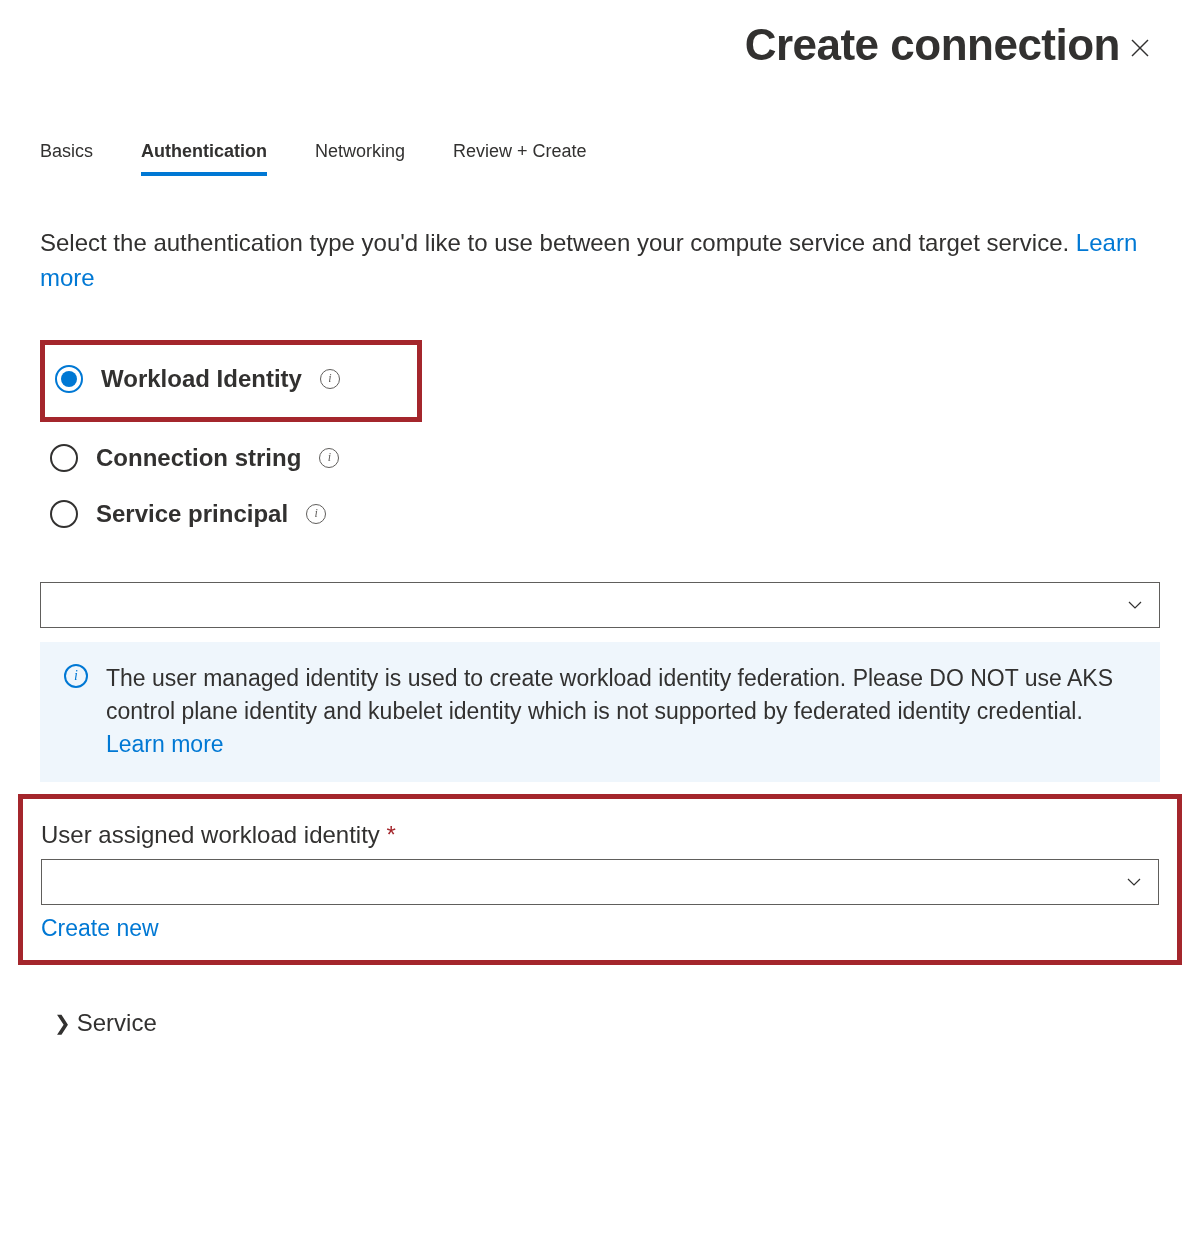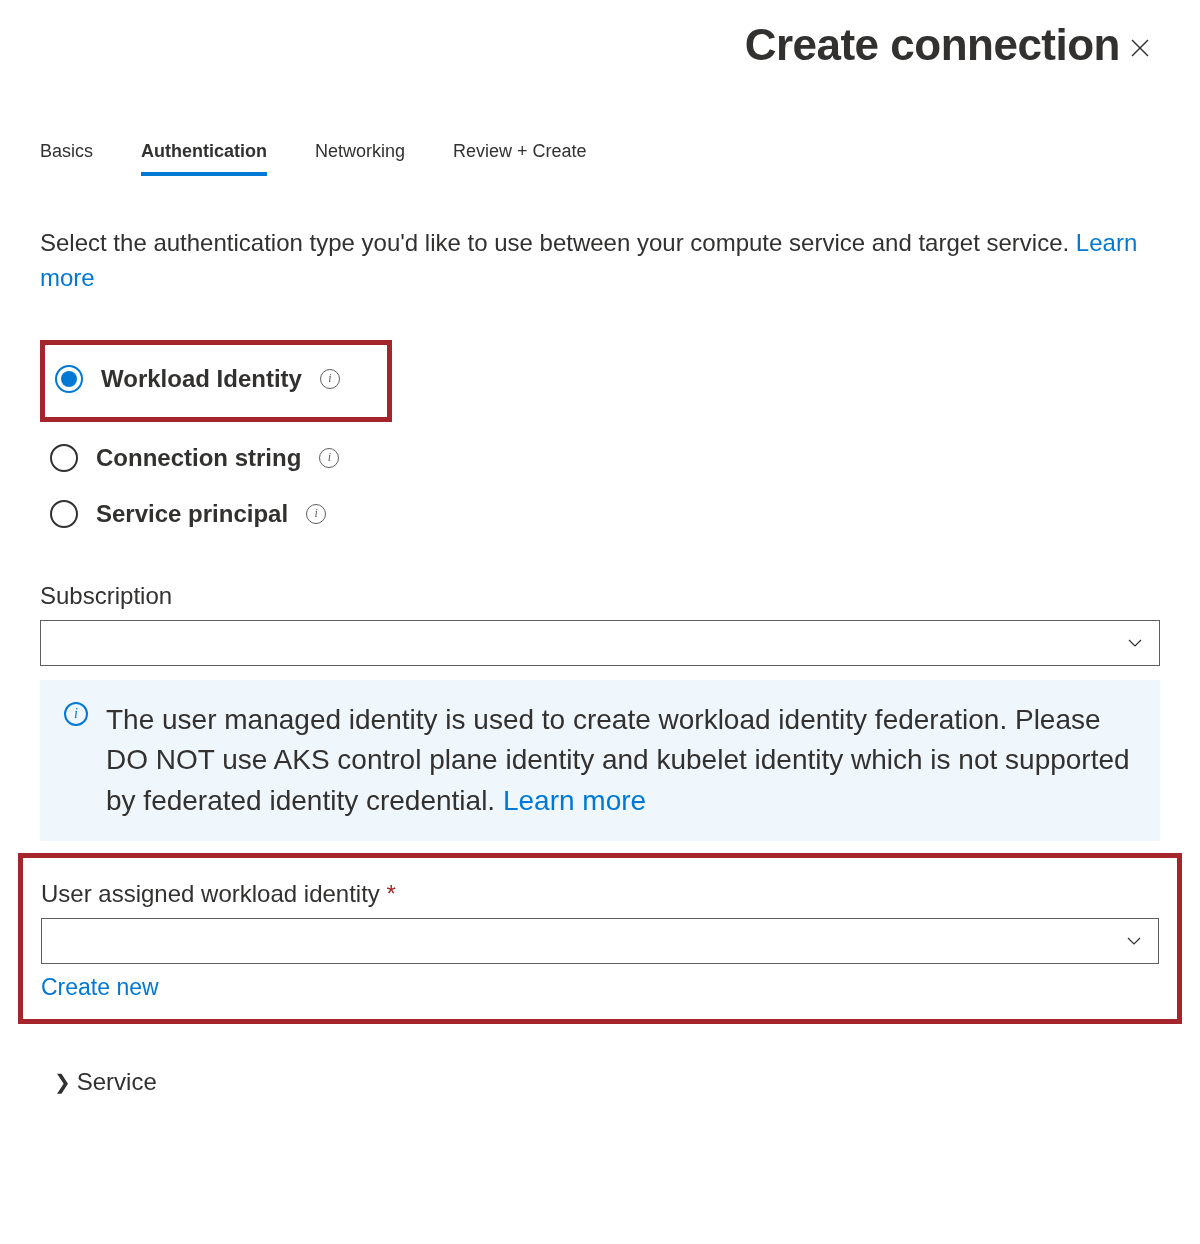--- a/index.html
+++ b/index.html
@@ -61,21 +61,21 @@
       display: flex;
       align-items: center;
       gap: 18px;
       padding: 14px 10px;
       cursor: pointer;
     }
     .radio-highlight {
       border: 5px solid #a4262c;
       padding: 20px 10px 24px 10px;
       margin-bottom: 8px;
-      width: 352px;
+      width: 382px;
     }
     .radio-outer {
       width: 28px;
       height: 28px;
       border-radius: 50%;
       border: 2px solid #323130;
       display: inline-flex;
       align-items: center;
       justify-content: center;
       flex-shrink: 0;
@@ -140,21 +140,21 @@
       border-radius: 50%;
       display: flex; align-items: center; justify-content: center;
       color: #0078d4;
       font-style: italic;
       font-family: Georgia, serif;
       font-size: 14px;
       flex-shrink: 0;
       margin-top: 2px;
     }
     .info-banner .banner-text {
-      font-size: 28px;
+      font-size: 23px;
       line-height: 1.45;
     }
     .section-highlight {
       border: 5px solid #a4262c;
       padding: 22px 18px 18px 18px;
       margin-left: -22px;
       margin-right: -22px;
     }
     .create-new {
       color: #0078d4;
@@ -215,21 +215,20 @@
       <span class="radio-label">Connection string</span>
       <span class="info-icon">i</span>
     </div>
     <div class="radio-row">
       <span class="radio-outer"></span>
       <span class="radio-label">Service principal</span>
       <span class="info-icon">i</span>
     </div>
   </div>
 
-  <label class="field-label">Subscription</label>
   <div class="dropdown">
     <span></span>
     <span class="chevron">
       <svg viewBox="0 0 16 16" fill="none" stroke-width="1.2">
           <polyline points="2,5 8,11 14,5"></polyline>
         </svg>
     </span>
   </div>
 
   <div class="info-banner">

